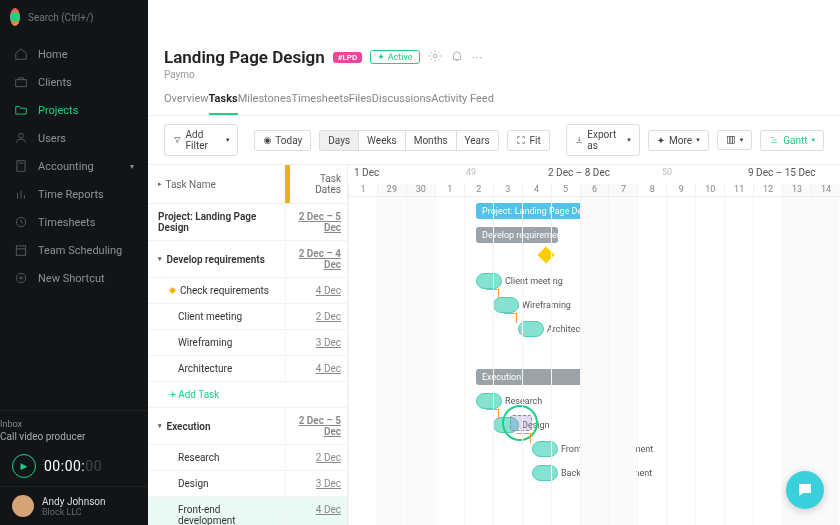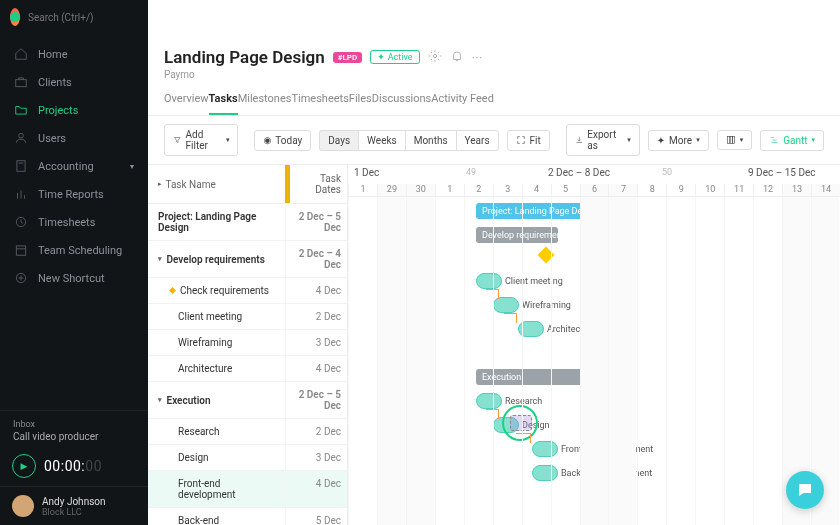--- a/index.html
+++ b/index.html
@@ -9,21 +9,21 @@
 .logo { width: 18px; height: 18px; border-radius: 50%; background: linear-gradient(135deg, #ff4d4d, #ff9933); display:flex; align-items:center; justify-content:center; color:#fff; font-size:10px; font-weight:bold; }
 .logo::before { content: ""; width: 10px; height: 10px; border-radius: 50%; background: #1fcf84; }
 .search-box { flex: 1; background: transparent; border: none; color: #666; font-size: 10px; outline: none; }
 .search-ic { color: #555; font-size: 11px; }
 .nav { padding: 6px 0; list-style: none;}
 .nav li { display: flex; align-items: center; gap: 10px; padding: 7px 14px; cursor: pointer; font-size: 11px; }
 .nav li .ic { width: 14px; height: 14px; display: flex; align-items: center; justify-content: center; opacity: 0.6; }
 .nav li.active { color: #1fcf84; }
 .nav li.active .ic { opacity: 1; }
 .nav li .chev { margin-left: auto; font-size: 8px; }
-.inbox { margin-top: auto; padding: 8px 13px; border-top: 1px solid #222; font-size: 10px; color: #666; }
+.inbox { margin-top: auto; padding: 8px 0; border-top: 1px solid #222; font-size: 10px; color: #666; }
 .inbox-title { color: #888; font-size: 9px; }
 .inbox-text { color: #aaa; margin-top: 2px; font-size: 10px;}
 .timer-row { display: flex; align-items: center; gap: 8px; padding: 4px 12px 8px; }
 .play-btn { width: 24px; height: 24px; border: 1.5px solid #1fcf84; border-radius: 50%; display: flex; align-items: center; justify-content: center; color: #1fcf84; font-size: 9px; }
 .timer-text { font-size: 14px; color: #fff; letter-spacing: 0.5px;}
 .timer-text .dim { color: #444; }
 .user-row { display: flex; align-items: center; gap: 8px; padding: 8px 12px; border-top: 1px solid #222; }
 .avatar { width: 22px; height: 22px; border-radius: 50%; background: #d4a574; }
 .user-info .uname { color: #ddd; font-size: 10px; }
 .user-info .uco { color: #666; font-size: 9px; }
@@ -50,21 +50,21 @@
 .tb-sp { flex: 1; }
 
 .content { flex: 1; display: flex; overflow: hidden; }
 .task-panel { width: 200px; border-right: 1px solid #eee; display: flex; flex-direction: column; }
 .tp-head { display: flex; border-bottom: 1px solid #eee; font-size: 10px; color: #666; }
 .tp-col1 { flex: 1; padding: 8px 10px; display:flex; align-items:center; gap:4px;}
 .tp-col2 { width: 62px; padding: 8px 6px; text-align: right; border-left: 5px solid #eab308;}
 .tp-body { flex:1; overflow:auto;}
 .task-row { display: flex; border-bottom: 1px solid #f2f2f2; font-size: 10px; }
 .task-row .c1 { flex: 1; padding: 7px 10px; display: flex; align-items: center; gap: 5px; }
-.task-row .c2 { width: 62px; padding: 7px 6px; text-align: right; color: #888; border-left: 1px solid #f5f5f5;}
+.task-row .c2 { width: 62px; padding: 7px 6px; text-align: right; color: #888; border-left: 1px solid #f5f5f5; text-decoration: underline;}
 .task-row.proj { font-weight: 600; }
 .task-row.group { font-weight: 600; }
 .task-row .indent1 { padding-left: 22px; }
 .task-row .indent2 { padding-left: 30px; }
 .task-row .tri { font-size: 7px; color: #666; }
 .task-row .dot { width: 5px; height: 5px; background: #ffb300; transform: rotate(45deg); }
 .task-row.hl { background: #ebfaf5; }
 .add-task { color: #1fcf84; font-size: 10px; padding: 7px 10px 7px 22px; cursor: pointer; border-bottom: 1px solid #f2f2f2;}
 
 .gantt { flex: 1; position: relative; overflow: hidden; }
@@ -326,20 +326,21 @@
             <div class="c2">2 Dec</div>
           </div>
         <div class="task-row">
             <div class="c1 indent2">Wireframing</div>
             <div class="c2">3 Dec</div>
           </div>
         <div class="task-row">
             <div class="c1 indent2">Architecture</div>
             <div class="c2">4 Dec</div>
           </div>
+        <div class="add-task">+  Add Task</div>
         <div class="task-row group">
             <div class="c1">
               <span class="tri">▾</span>
               <span>Execution</span>
             </div>
             <div class="c2">2 Dec – 5 Dec</div>
           </div>
         <div class="task-row">
             <div class="c1 indent2">Research</div>
             <div class="c2">2 Dec</div>

